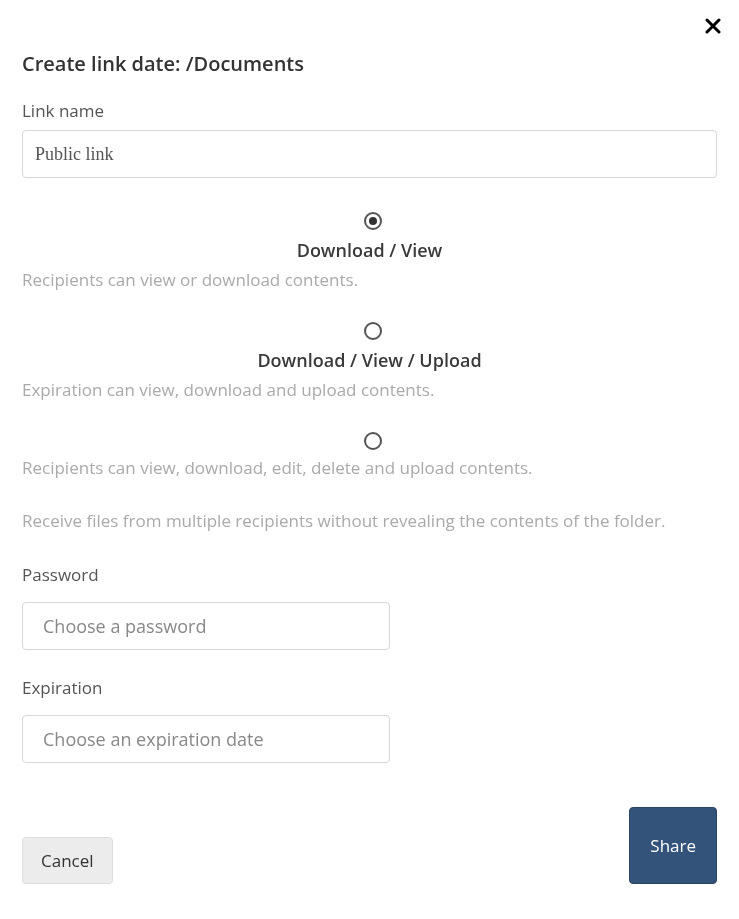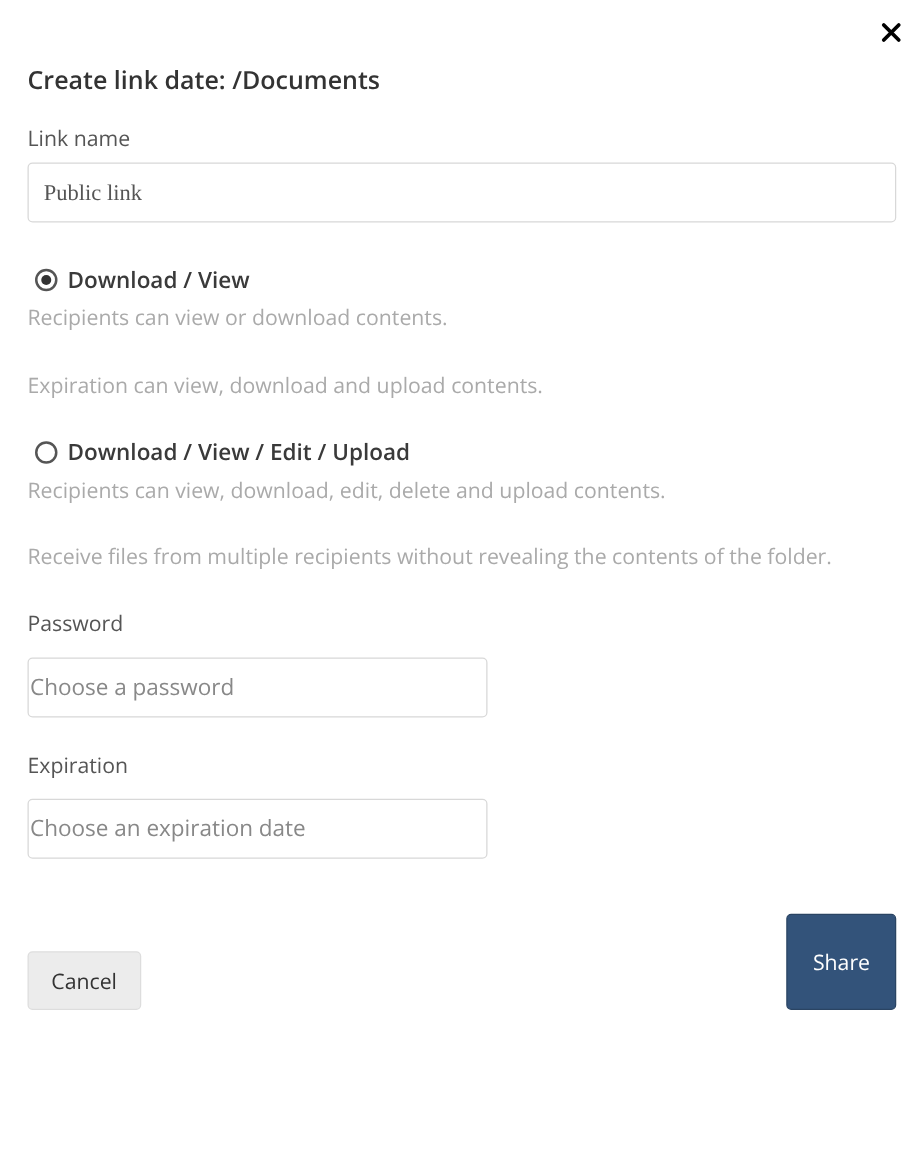--- a/index.html
+++ b/index.html
@@ -66,20 +66,21 @@
       margin-top: 34px;
     }
     .option-row {
       margin-bottom: 30px;
     }
     .option-head {
       display: flex;
       align-items: center;
       gap: 8px;
       margin-bottom: 6px;
+      flex-direction: column;
     }
     .radio {
       width: 18px;
       height: 18px;
       border: 2px solid #555;
       border-radius: 50%;
       display: inline-flex;
       align-items: center;
       justify-content: center;
       flex-shrink: 0;
@@ -104,21 +105,21 @@
       font-size: 17px;
       color: #aaa;
       line-height: 1.4;
     }
     .sub-field {
       margin-top: 26px;
     }
     .sub-input {
       width: 368px;
       height: 48px;
-      padding: 0 1px;
+      padding: 0 20px;
       font-size: 18px;
       color: #555;
       border: 1px solid #d8d8d8;
       border-radius: 4px;
       outline: none;
       font-family: inherit;
       margin-top: 8px;
     }
     .sub-input::placeholder {
       color: #888;
@@ -170,27 +171,30 @@
 
     <div class="option-row">
       <div class="option-head">
         <span class="radio checked"></span>
         <span class="option-label">Download / View</span>
       </div>
       <div class="option-desc">Recipients can view or download contents.</div>
     </div>
 
     <div class="option-row">
-      <div class="option-desc">Expiration can view, download and upload contents.</div>
-    </div>
-
-    <div class="option-row">
       <div class="option-head">
         <span class="radio"></span>
-        <span class="option-label">Download / View / Edit / Upload</span>
+        <span class="option-label">Download / View / Upload</span>
+      </div>
+      <div class="option-desc">Expiration can view, download and upload contents.</div>
+    </div>
+
+    <div class="option-row">
+      <div class="option-head">
+        <span class="radio"></span>
       </div>
       <div class="option-desc">Recipients can view, download, edit, delete and upload contents.</div>
     </div>
 
     <div class="option-row">
       <div class="option-desc">Receive files from multiple recipients without revealing the contents of the folder.</div>
     </div>
 
   </div>
 

